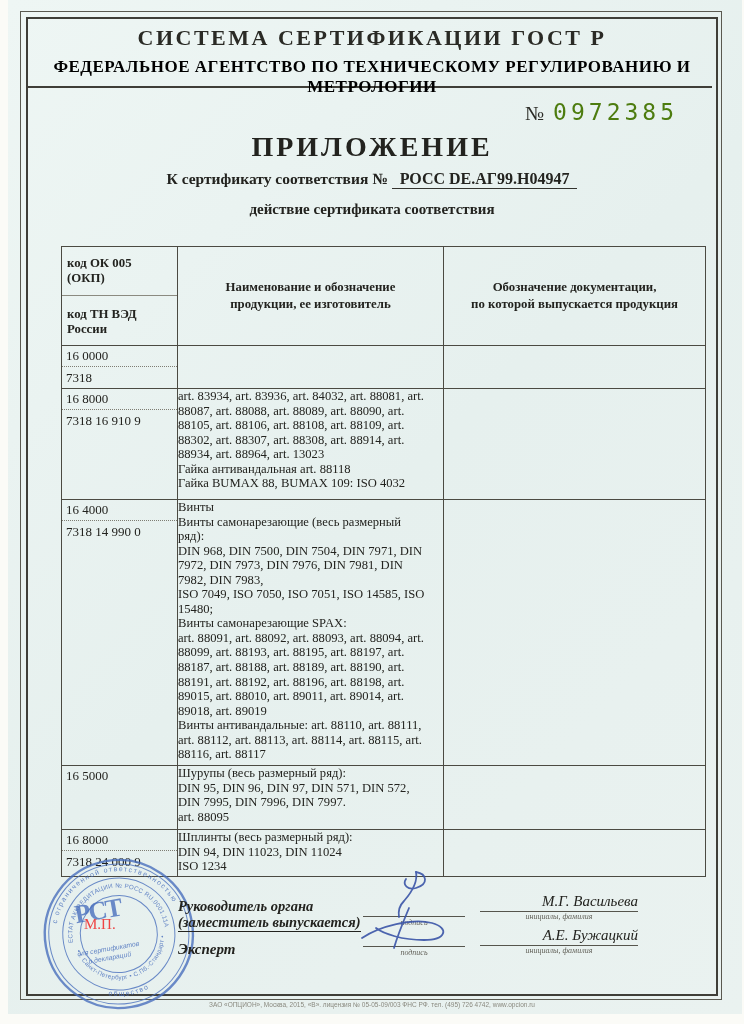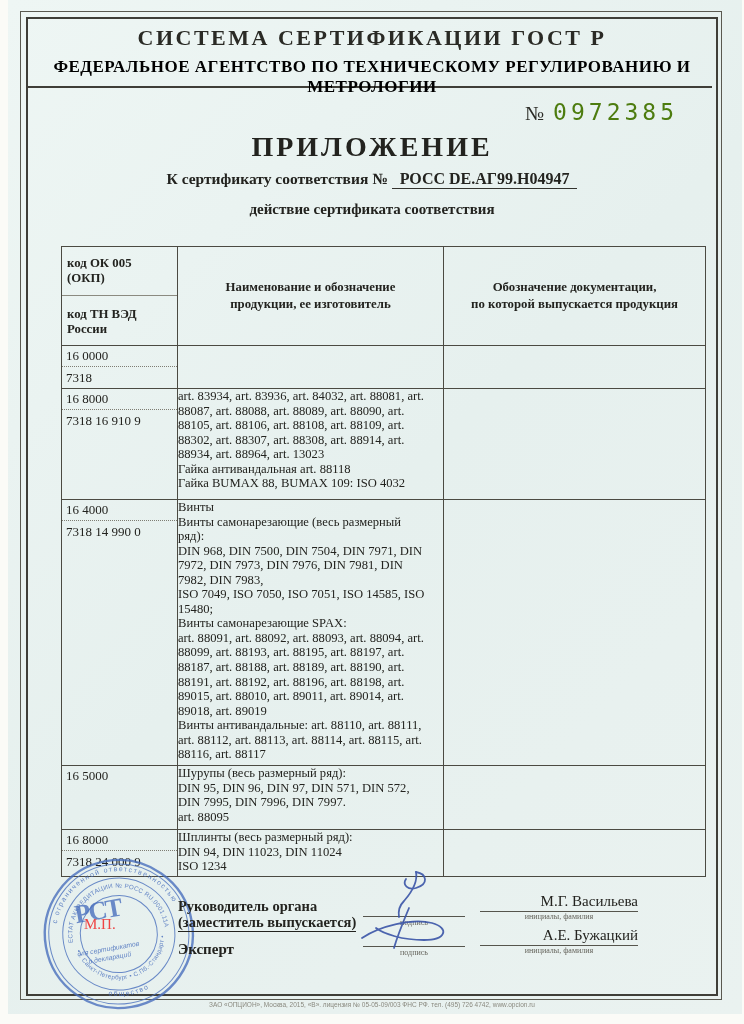--- a/index.html
+++ b/index.html
@@ -69,21 +69,21 @@
   .okp { font-size:13px; line-height:15px; padding:2px 4px 3px; }
   .okp.dotted { border-bottom:1px dotted #7e7d73; }
   .tnved { font-size:13px; line-height:15px; padding:3px 4px; }
   .prod {
     font-size:12.6px; line-height:14.55px; padding:1px 6px 2px;
     white-space:pre-line;
   }
   .r1 td { height:33px; } .r2 td { height:110px; } .r3 td { height:265px; }
   .r4 td { height:63px; } .r5 td { height:46px; }
 
-  .signing { position:absolute; left:0; top:0; width:592px; height:1024px; pointer-events:none; }
+  .signing { position:absolute; left:0; top:0; width:592px; height:1024px; pointer-events:none;font-style:italic; }
   .role-block { position:absolute; left:178px; top:898px; font-weight:bold; font-size:14.5px; line-height:16px; }
   .role-line2 { border-bottom:1.5px solid #23231f; display:inline-block; padding-bottom:1px; }
   .role-expert { position:absolute; left:178px; top:941px; font-weight:bold; font-size:15px; }
   .sig-line { position:absolute; width:102px; border-bottom:1px solid #56554d; height:0; }
   .sig-line.l1 { left:363px; top:916px; }
   .sig-line.l2 { left:363px; top:946px; }
   .tiny-caption { position:absolute; font-size:8px; color:#63625a; text-align:center; width:102px; }
   .cap-sig1 { left:363px; top:918px; } .cap-sig2 { left:363px; top:948px; }
   .name-block { position:absolute; left:480px; width:158px; text-align:center; }
   .name-1 { top:893px; } .name-2 { top:927px; }

